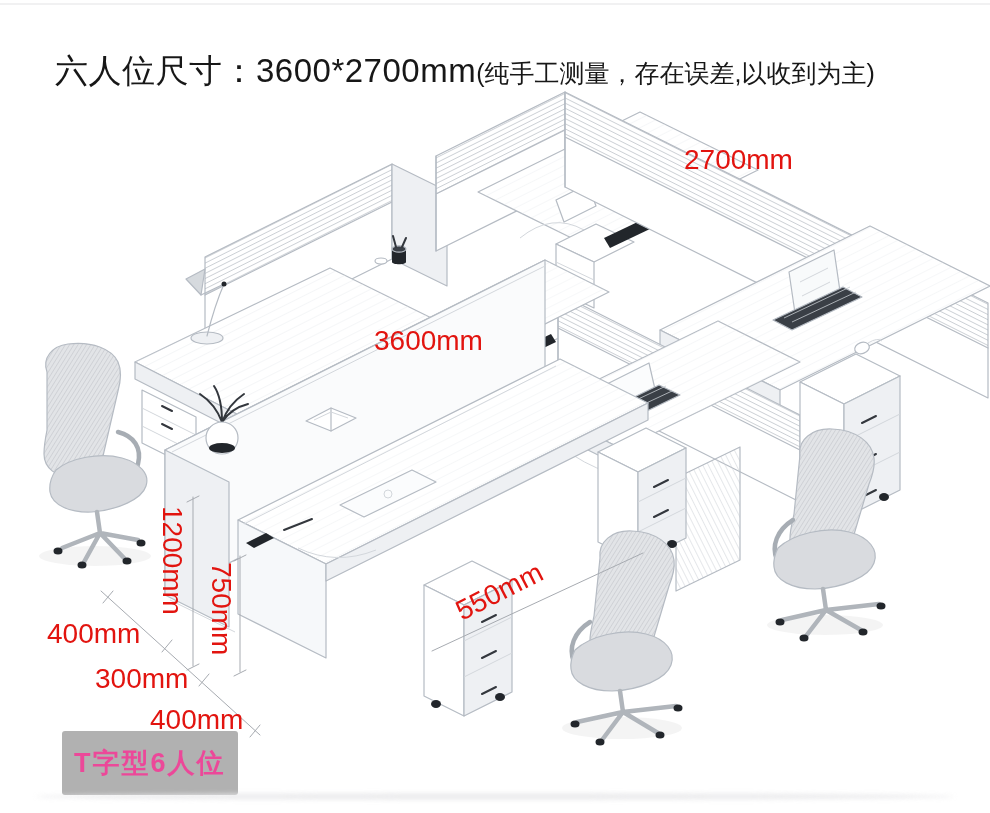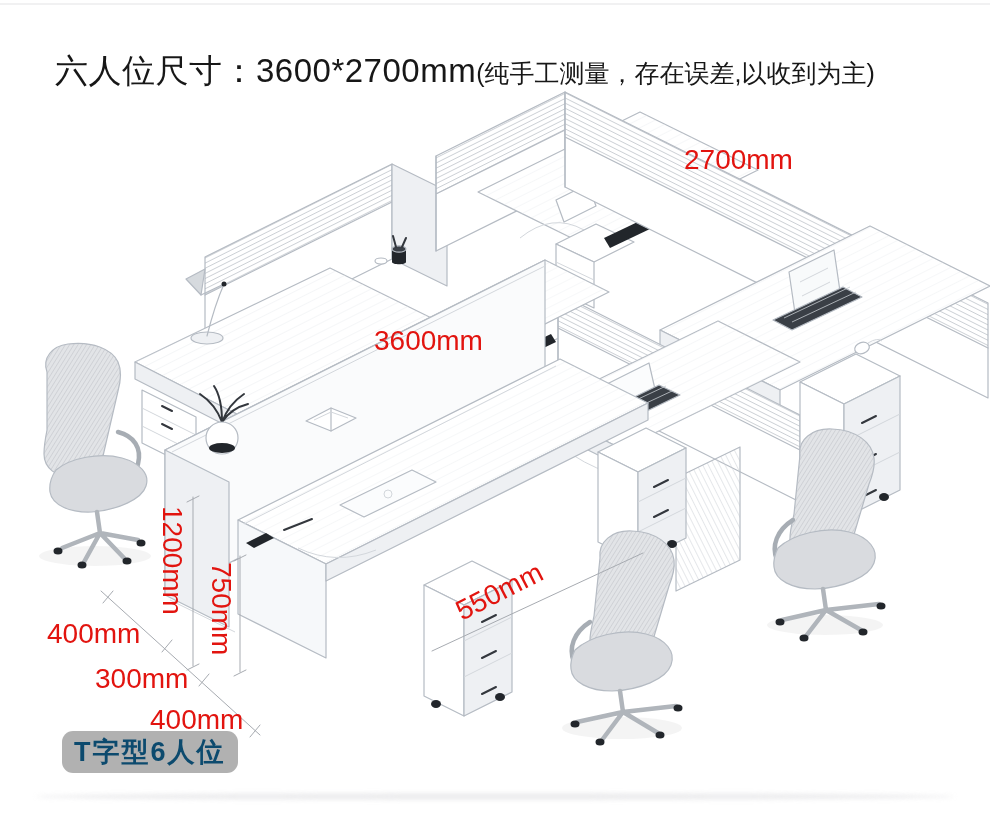--- a/index.html
+++ b/index.html
@@ -2,22 +2,22 @@
 <html><head>
 <meta charset="utf-8">
 <style>
   html,body{margin:0;padding:0;background:#ffffff;}
   .stage{position:relative;width:990px;height:813px;background:#ffffff;overflow:hidden;
          font-family:"Liberation Sans","DejaVu Sans",sans-serif;}
   .top-rule{position:absolute;top:3px;left:0;right:0;height:2px;background:#ededef;opacity:.8;}
   .title-row{position:absolute;top:13px;left:55px;display:flex;align-items:baseline;white-space:nowrap;color:#171717;}
   .title-main{font-size:33px;letter-spacing:.5px;}
   .title-note{font-size:25px;letter-spacing:0;margin-top:44px;}
-  .badge{position:absolute;left:62px;top:731px;padding:4px 12px;background:rgba(163,163,163,.85);
-         border-radius:11px;color:#0c4a6e;font-size:27px;font-weight:bold;letter-spacing:2px;line-height:34px;}
+  .badge{position:absolute;left:62px;top:731px;padding:15px 12px;background:rgba(163,163,163,.85);
+         border-radius:3px;color:#ec4899;font-size:27px;font-weight:bold;letter-spacing:2px;line-height:34px;}
   .floor-shadow{position:absolute;left:35px;right:35px;top:793px;height:7px;background:#e8e8ea;
                 border-radius:50%;filter:blur(2px);opacity:.8;}
   svg{position:absolute;left:0;top:0;}
   .ln{fill:none;stroke:#b5bbc3;stroke-width:1.2;stroke-linecap:round;stroke-linejoin:round;}
   .lnf{stroke:#b5bbc3;stroke-width:1.2;stroke-linejoin:round;}
   .soft{fill:none;stroke:#d3d7dc;stroke-width:1;}
   .white{fill:#ffffff;}
   .face{fill:#f7f8fa;}
   .face2{fill:#eef0f3;}
   .dark{fill:#22262b;stroke:none;}

